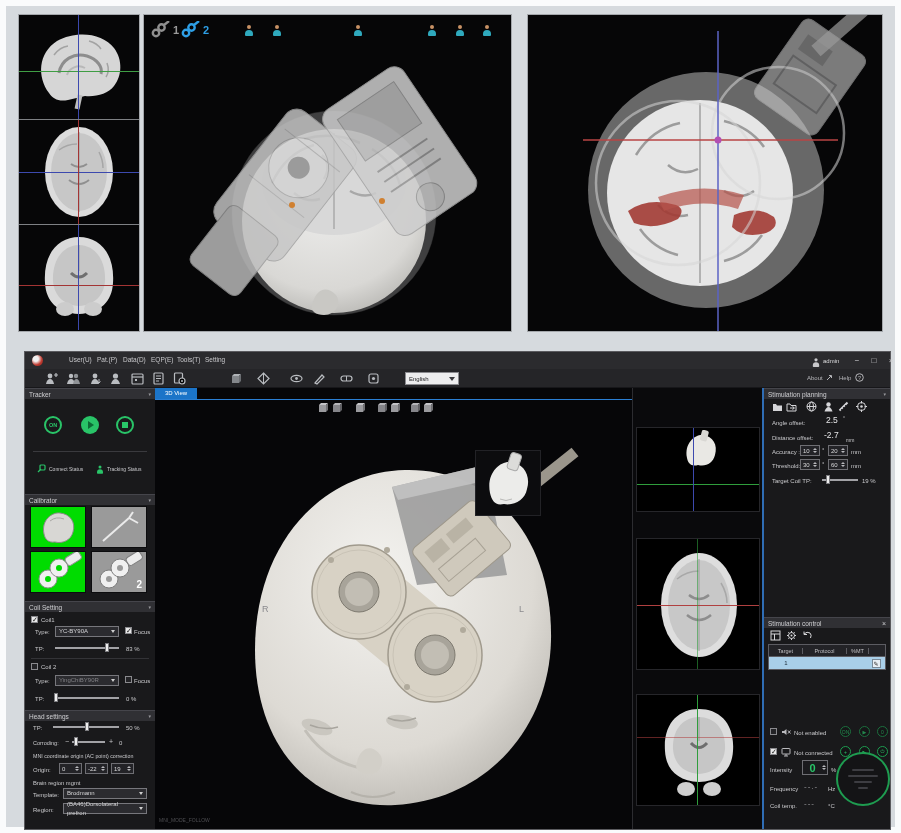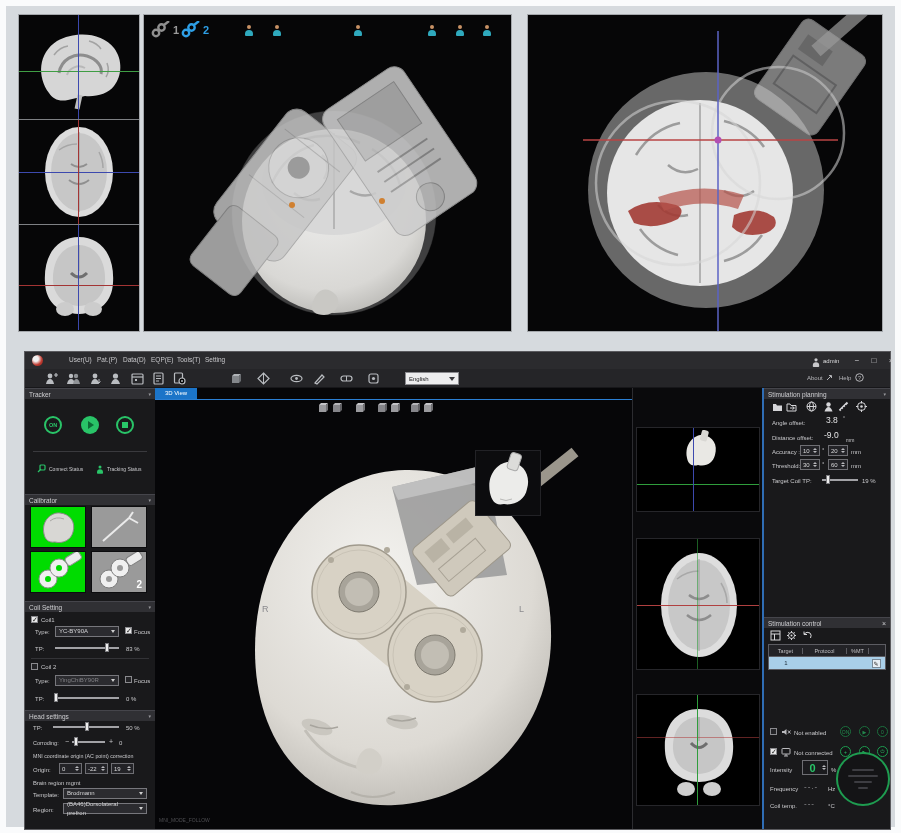--- a/index.html
+++ b/index.html
@@ -584,24 +584,24 @@
         <svg class="abs" style="left:92px;top:13px;" width="11" height="11" viewBox="0 0 11 11">
             <circle cx="5.5" cy="5.5" r="4" fill="none" stroke="#d5d5d8"></circle>
             <circle cx="5.5" cy="5.5" r="1.3" fill="#d5d5d8"></circle>
             <line x1="5.5" y1="0" x2="5.5" y2="2.5" stroke="#d5d5d8"></line>
             <line x1="5.5" y1="8.5" x2="5.5" y2="11" stroke="#d5d5d8"></line>
             <line x1="0" y1="5.5" x2="2.5" y2="5.5" stroke="#d5d5d8"></line>
             <line x1="8.5" y1="5.5" x2="11" y2="5.5" stroke="#d5d5d8"></line>
           </svg>
 
         <span class="t" style="left:8px;top:31px;">Angle offset:</span>
-        <span class="t" style="left:62px;top:28px;font-size:8.5px;color:#e4e4e6;">3.8</span>
+        <span class="t" style="left:62px;top:28px;font-size:8.5px;color:#e4e4e6;">2.5</span>
         <span class="t" style="left:79px;top:26px;font-size:5px;">°</span>
         <span class="t" style="left:8px;top:46px;">Distance offset:</span>
-        <span class="t" style="left:60px;top:43px;font-size:8.5px;color:#e4e4e6;">-9.0</span>
+        <span class="t" style="left:60px;top:43px;font-size:8.5px;color:#e4e4e6;">-2.7</span>
         <span class="t" style="left:82px;top:48px;font-size:5px;">mm</span>
         <span class="t" style="left:8px;top:60px;">Accuracy :</span>
         <div class="spin" style="left:36px;top:57px;width:20px;">
             <span>10</span>
             <span class="arrows">
               <span class="arrup"></span>
               <span class="arrdn"></span>
             </span>
           </div>
         <span class="t" style="left:58px;top:58px;">°</span>

